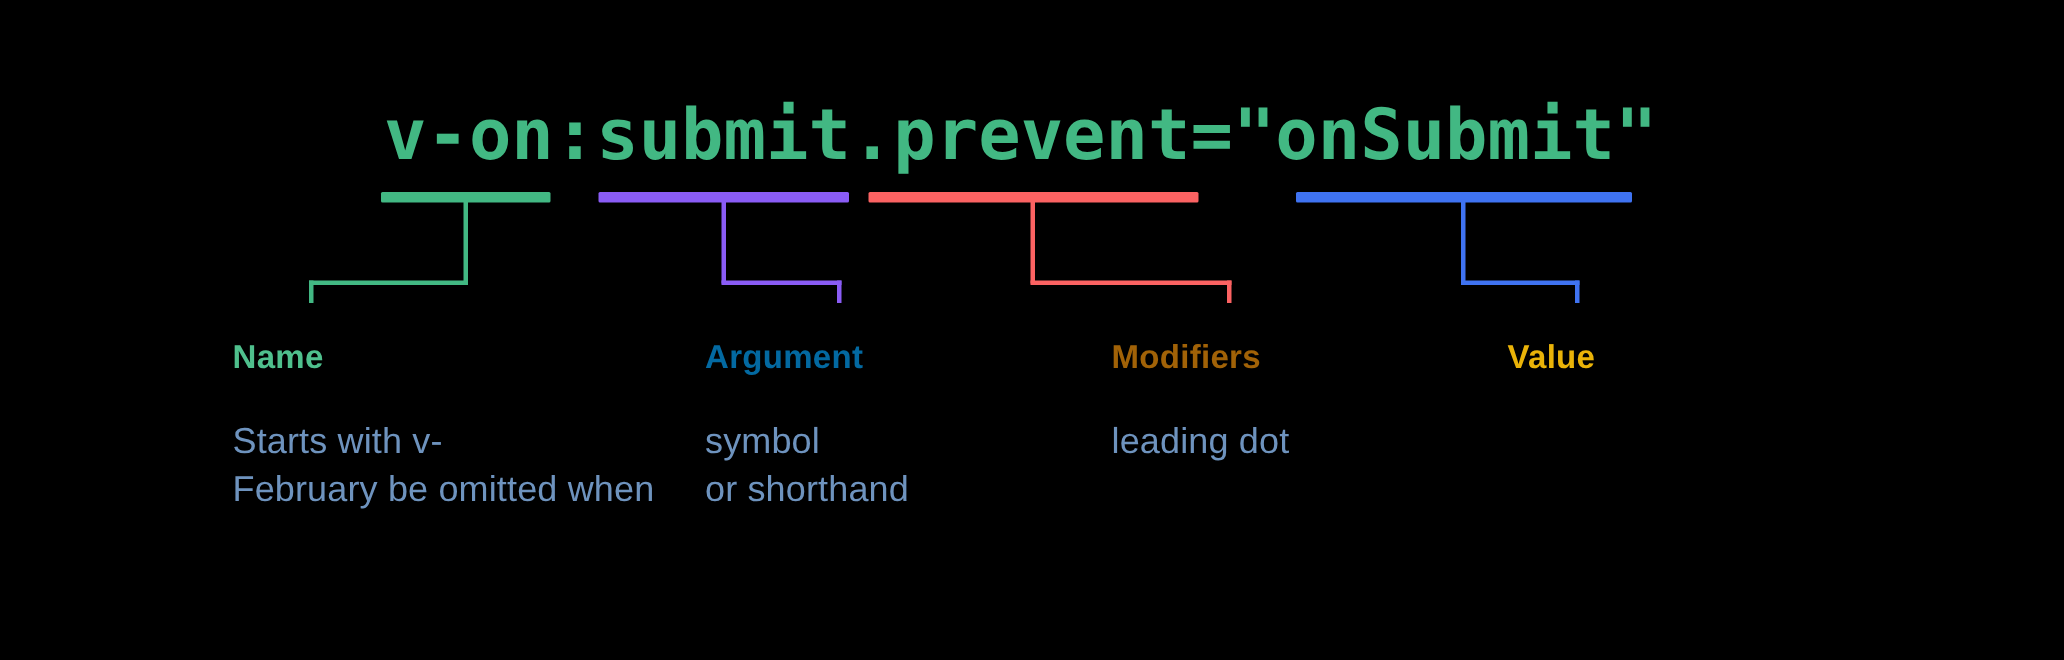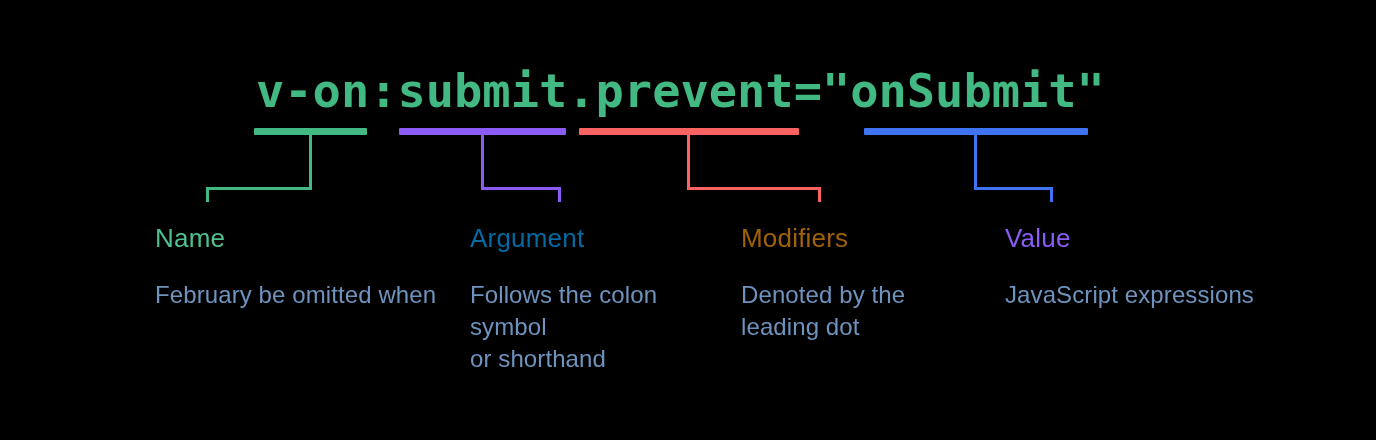--- a/index.html
+++ b/index.html
@@ -34,23 +34,23 @@
   }
   .conn {
     position: absolute;
   }
   .conn.v1 { top: 133px; width: 3px; height: 56px; }
   .conn.h  { top: 187px; height: 3px; }
   .conn.v2 { top: 187px; width: 3px; height: 15px; }
   .seg-label {
     position: absolute;
     top: 218px;
-    font-size: 26px;
+    font-size: 22px;
     line-height: 40px;
-    font-weight: normal;
+    font-weight: bold;
     letter-spacing: 0.2px;
   }
   .seg-desc {
     position: absolute;
     top: 279px;
     font-size: 24px;
     line-height: 32px;
     font-weight: normal;
     letter-spacing: 0.1px;
   }
@@ -87,53 +87,51 @@
 
   <div class="code-line" style="color: rgb(66, 184, 131);">v-on:submit.prevent="onSubmit"</div>
 
   <div class="seg s1">
     <div class="underline u1" style="background-color: rgb(66, 184, 131);"></div>
     <div class="conn v1" style="background-color: rgb(66, 184, 131);"></div>
     <div class="conn h" style="background-color: rgb(66, 184, 131);"></div>
     <div class="conn v2" style="background-color: rgb(66, 184, 131);"></div>
     <div class="seg-label" style="color: rgb(79, 192, 141);">Name</div>
     <div class="seg-desc" style="color: rgb(110, 147, 190);">
+      <div>Starts with v-</div>
       <div>February be omitted when</div>
     </div>
   </div>
 
   <div class="seg s2">
     <div class="underline u2" style="background-color: rgb(138, 92, 245);"></div>
     <div class="conn v1" style="background-color: rgb(138, 92, 245);"></div>
     <div class="conn h" style="background-color: rgb(138, 92, 245);"></div>
     <div class="conn v2" style="background-color: rgb(138, 92, 245);"></div>
     <div class="seg-label" style="color: #0369a1;">Argument</div>
     <div class="seg-desc" style="color: rgb(110, 147, 190);">
-      <div>Follows the colon</div>
       <div>symbol</div>
       <div>or shorthand</div>
     </div>
   </div>
 
   <div class="seg s3">
     <div class="underline u3" style="background-color: rgb(251, 98, 98);"></div>
     <div class="conn v1" style="background-color: rgb(251, 98, 98);"></div>
     <div class="conn h" style="background-color: rgb(251, 98, 98);"></div>
     <div class="conn v2" style="background-color: rgb(251, 98, 98);"></div>
     <div class="seg-label" style="color: #a16207;">Modifiers</div>
     <div class="seg-desc" style="color: rgb(110, 147, 190);">
-      <div>Denoted by the</div>
       <div>leading dot</div>
     </div>
   </div>
 
   <div class="seg s4">
     <div class="underline u4" style="background-color: rgb(63, 115, 242);"></div>
     <div class="conn v1" style="background-color: rgb(63, 115, 242);"></div>
     <div class="conn h" style="background-color: rgb(63, 115, 242);"></div>
     <div class="conn v2" style="background-color: rgb(63, 115, 242);"></div>
-    <div class="seg-label" style="color: #8b5cf6;">Value</div>
+    <div class="seg-label" style="color: #eab308;">Value</div>
     <div class="seg-desc" style="color: rgb(110, 147, 190);">
-      <div>JavaScript expressions</div>
     </div>
   </div>
 
 </div>
 
 </body></html>

